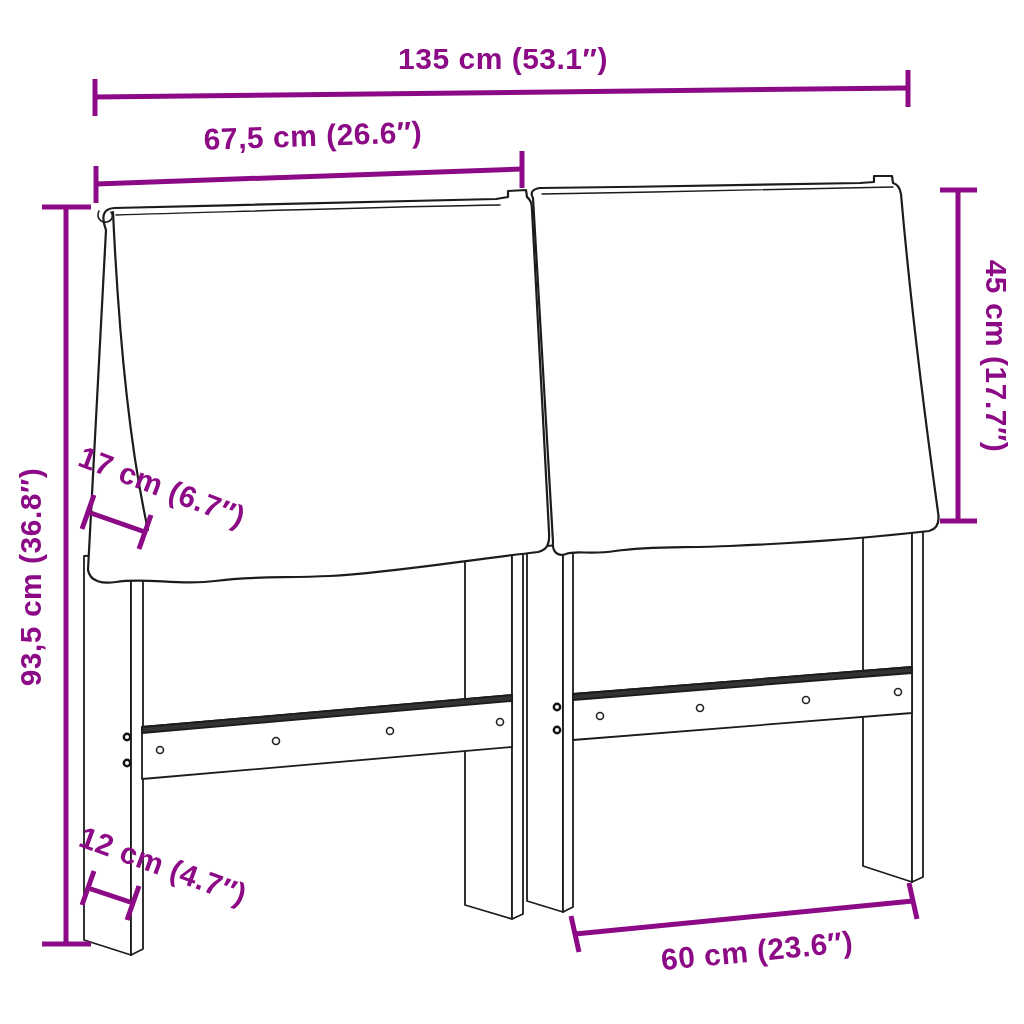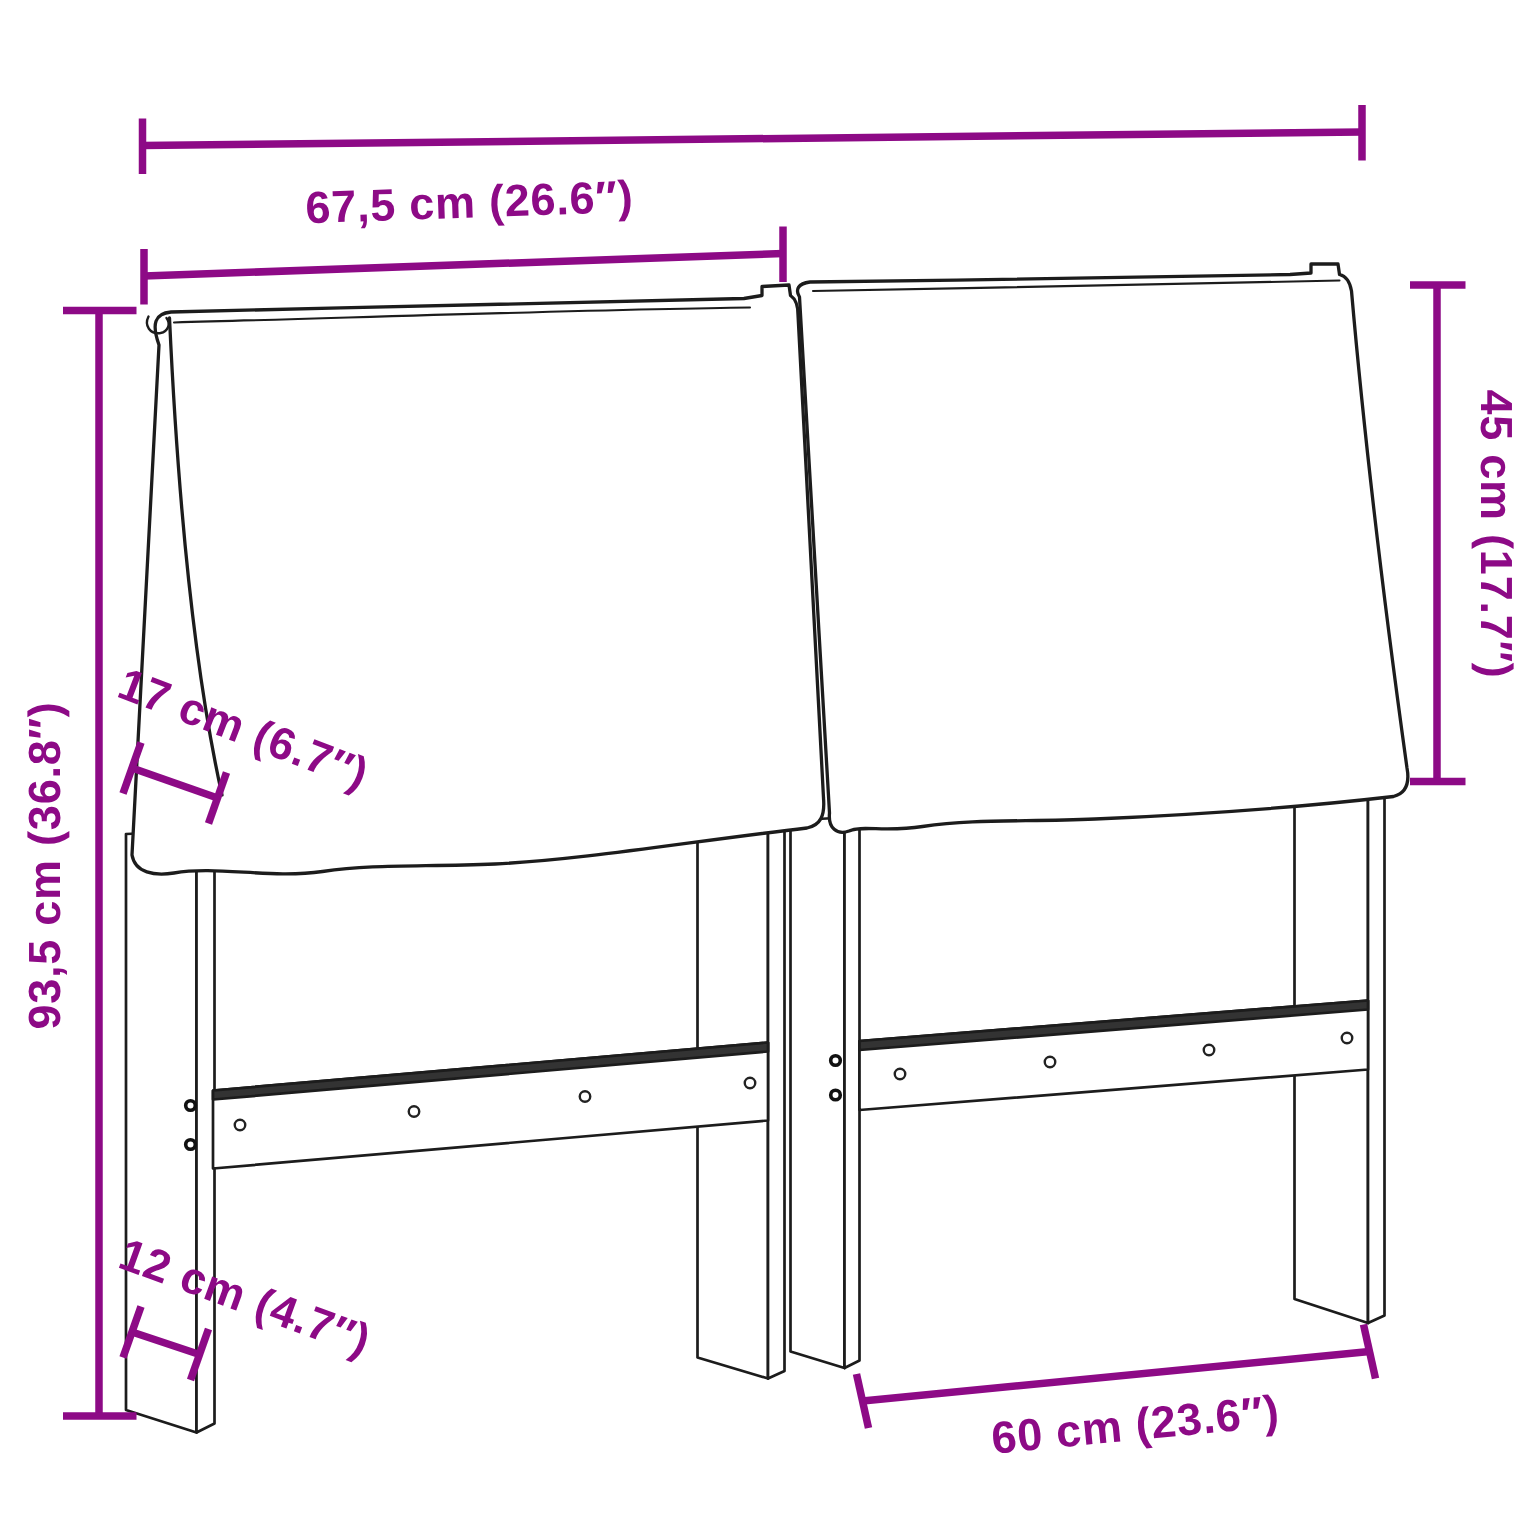--- a/index.html
+++ b/index.html
@@ -152,19 +152,20 @@
       </g>
 
       <g>
         <line x1="575" y1="934" x2="913" y2="901"></line>
         <line x1="571" y1="916" x2="579" y2="952"></line>
         <line x1="909" y1="883" x2="917" y2="919"></line>
       </g>
     </g>
   </svg>
 
+  <div class="dim-label" id="lbl-total-width">135 cm (53.1″)</div>
   <div class="dim-label" id="lbl-half-width">67,5 cm (26.6″)</div>
   <div class="dim-label" id="lbl-cushion-height">45 cm (17.7″)</div>
   <div class="dim-label" id="lbl-total-height">93,5 cm (36.8″)</div>
   <div class="dim-label" id="lbl-thickness">17 cm (6.7″)</div>
   <div class="dim-label" id="lbl-leg-depth">12 cm (4.7″)</div>
   <div class="dim-label" id="lbl-spacing">60 cm (23.6″)</div>
 </div>
 
 </body></html>

